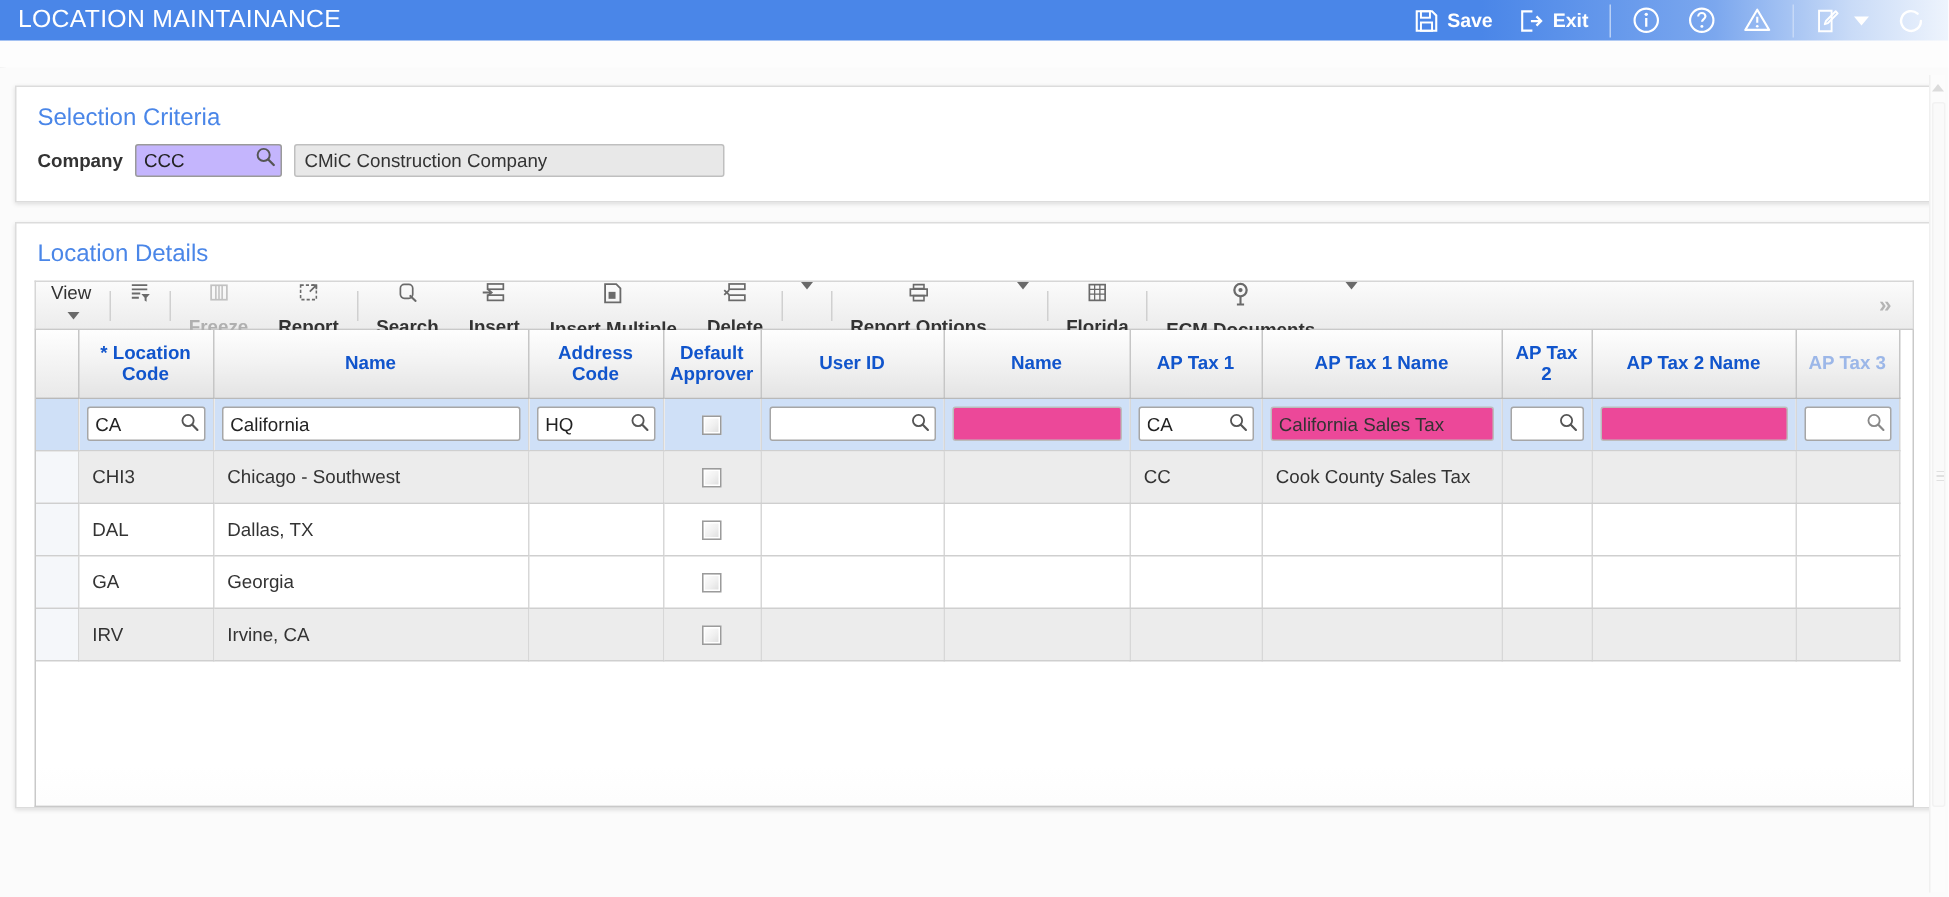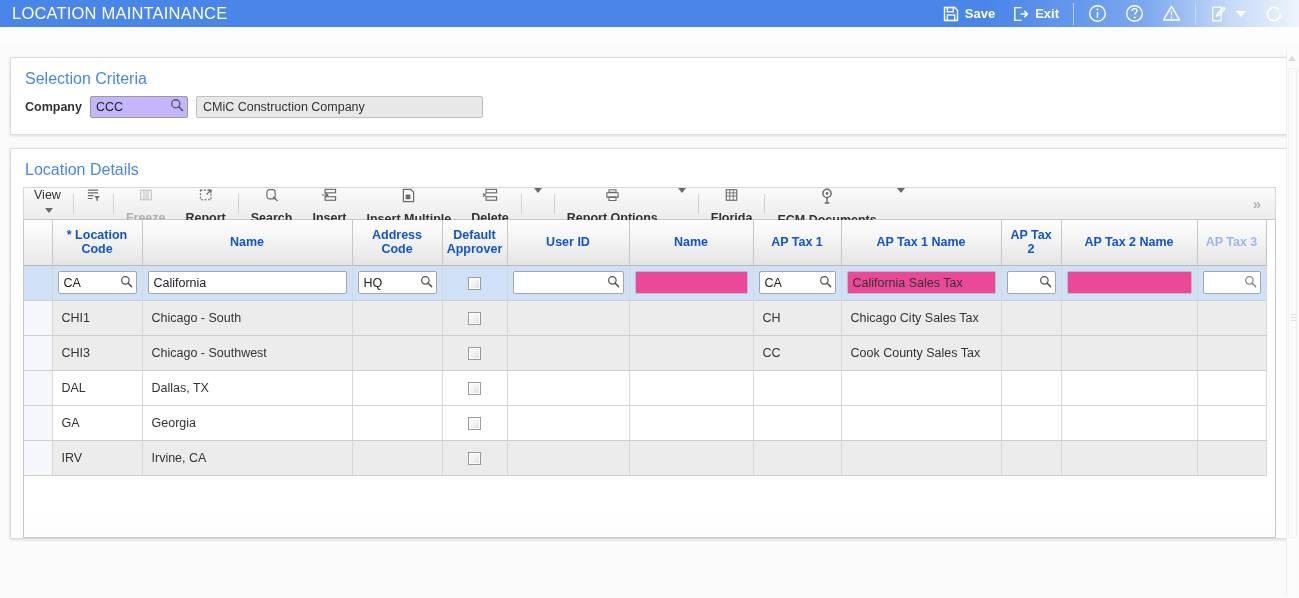--- a/index.html
+++ b/index.html
@@ -685,34 +685,20 @@
                   <span class="mag">
                     <svg width="13" height="13" viewBox="0 0 16 16">
                         <circle cx="6.6" cy="6.6" r="4.6" fill="none" stroke="#888" stroke-width="1.5"></circle>
                         <path d="M10.1 10.1 14.3 14.3" stroke="#888" stroke-width="1.8" stroke-linecap="round"></path>
                       </svg>
                   </span>
                 </span>
               </td>
             </tr>
 
-          <tr class="row-even">
-                <td class="sel"></td>
-                <td>CHI1</td>
-                <td>Chicago - South</td>
-                <td></td>
-                <td class="center"><span class="cb"></span></td>
-                <td></td>
-                <td></td>
-                <td>CH</td>
-                <td>Chicago City Sales Tax</td>
-                <td></td>
-                <td></td>
-                <td></td>
-              </tr>
               <tr class="row-even">
                 <td class="sel"></td>
                 <td>CHI3</td>
                 <td>Chicago - Southwest</td>
                 <td></td>
                 <td class="center"><span class="cb"></span></td>
                 <td></td>
                 <td></td>
                 <td>CC</td>
                 <td>Cook County Sales Tax</td>

